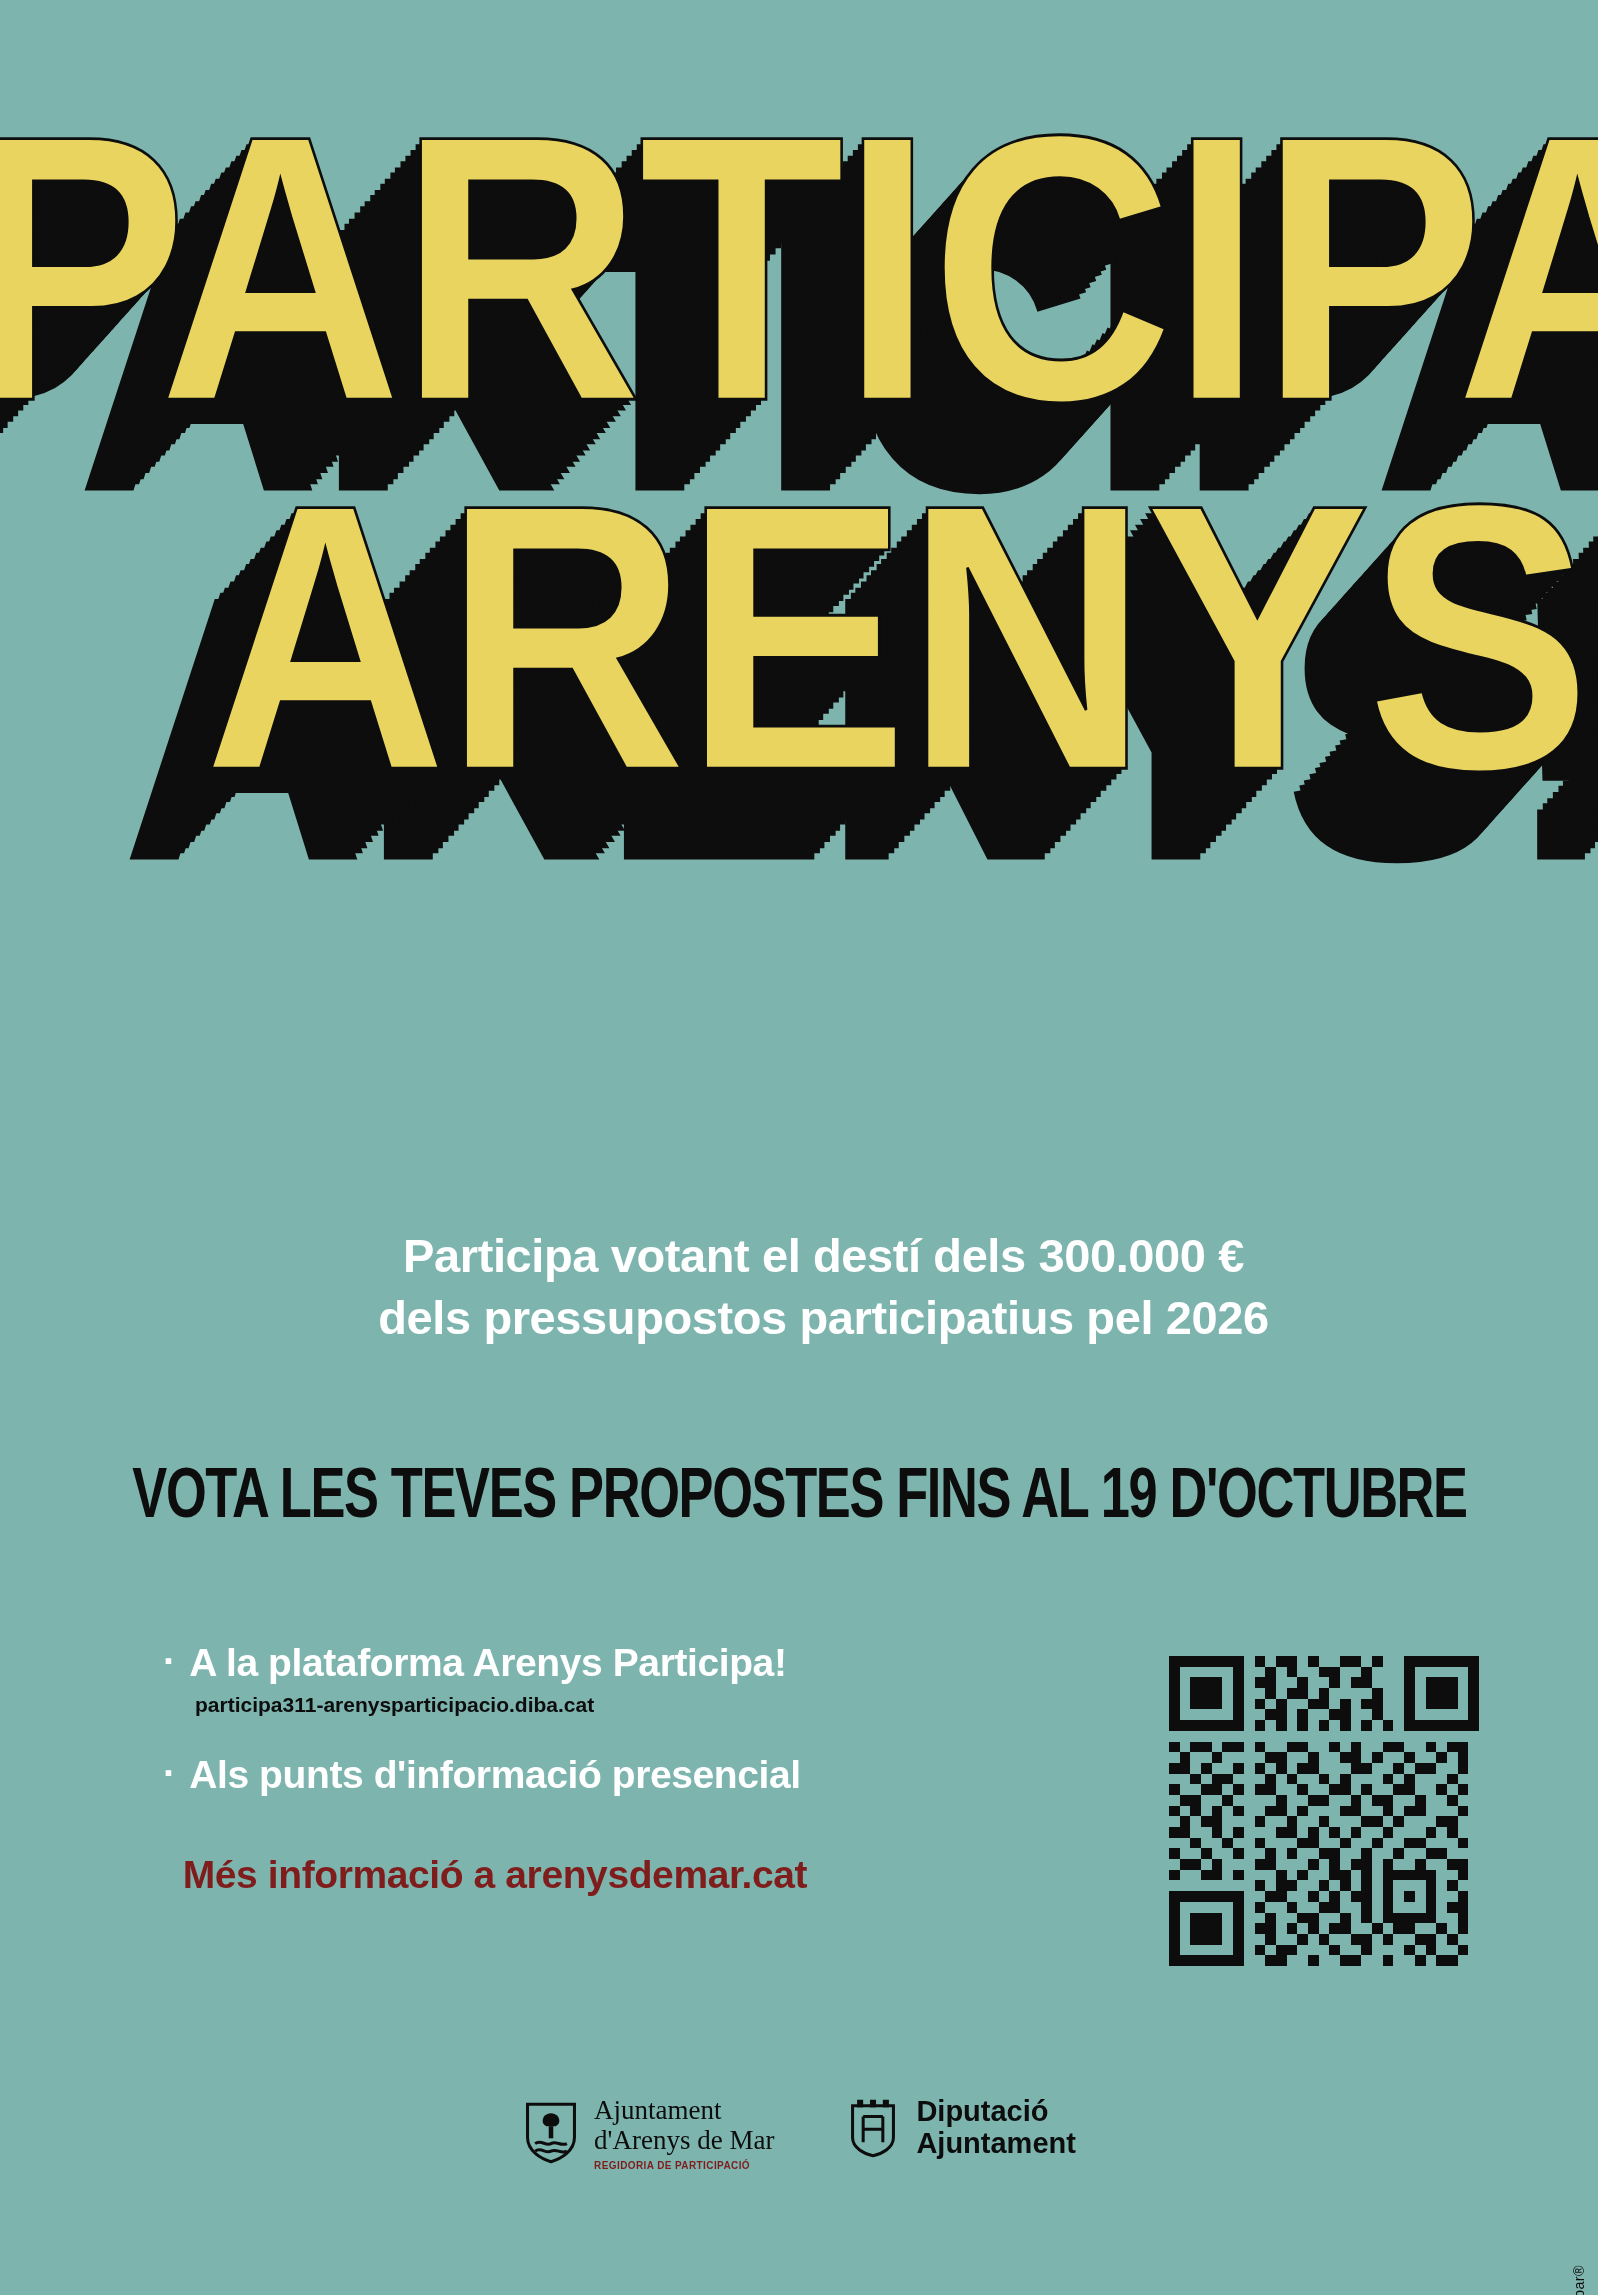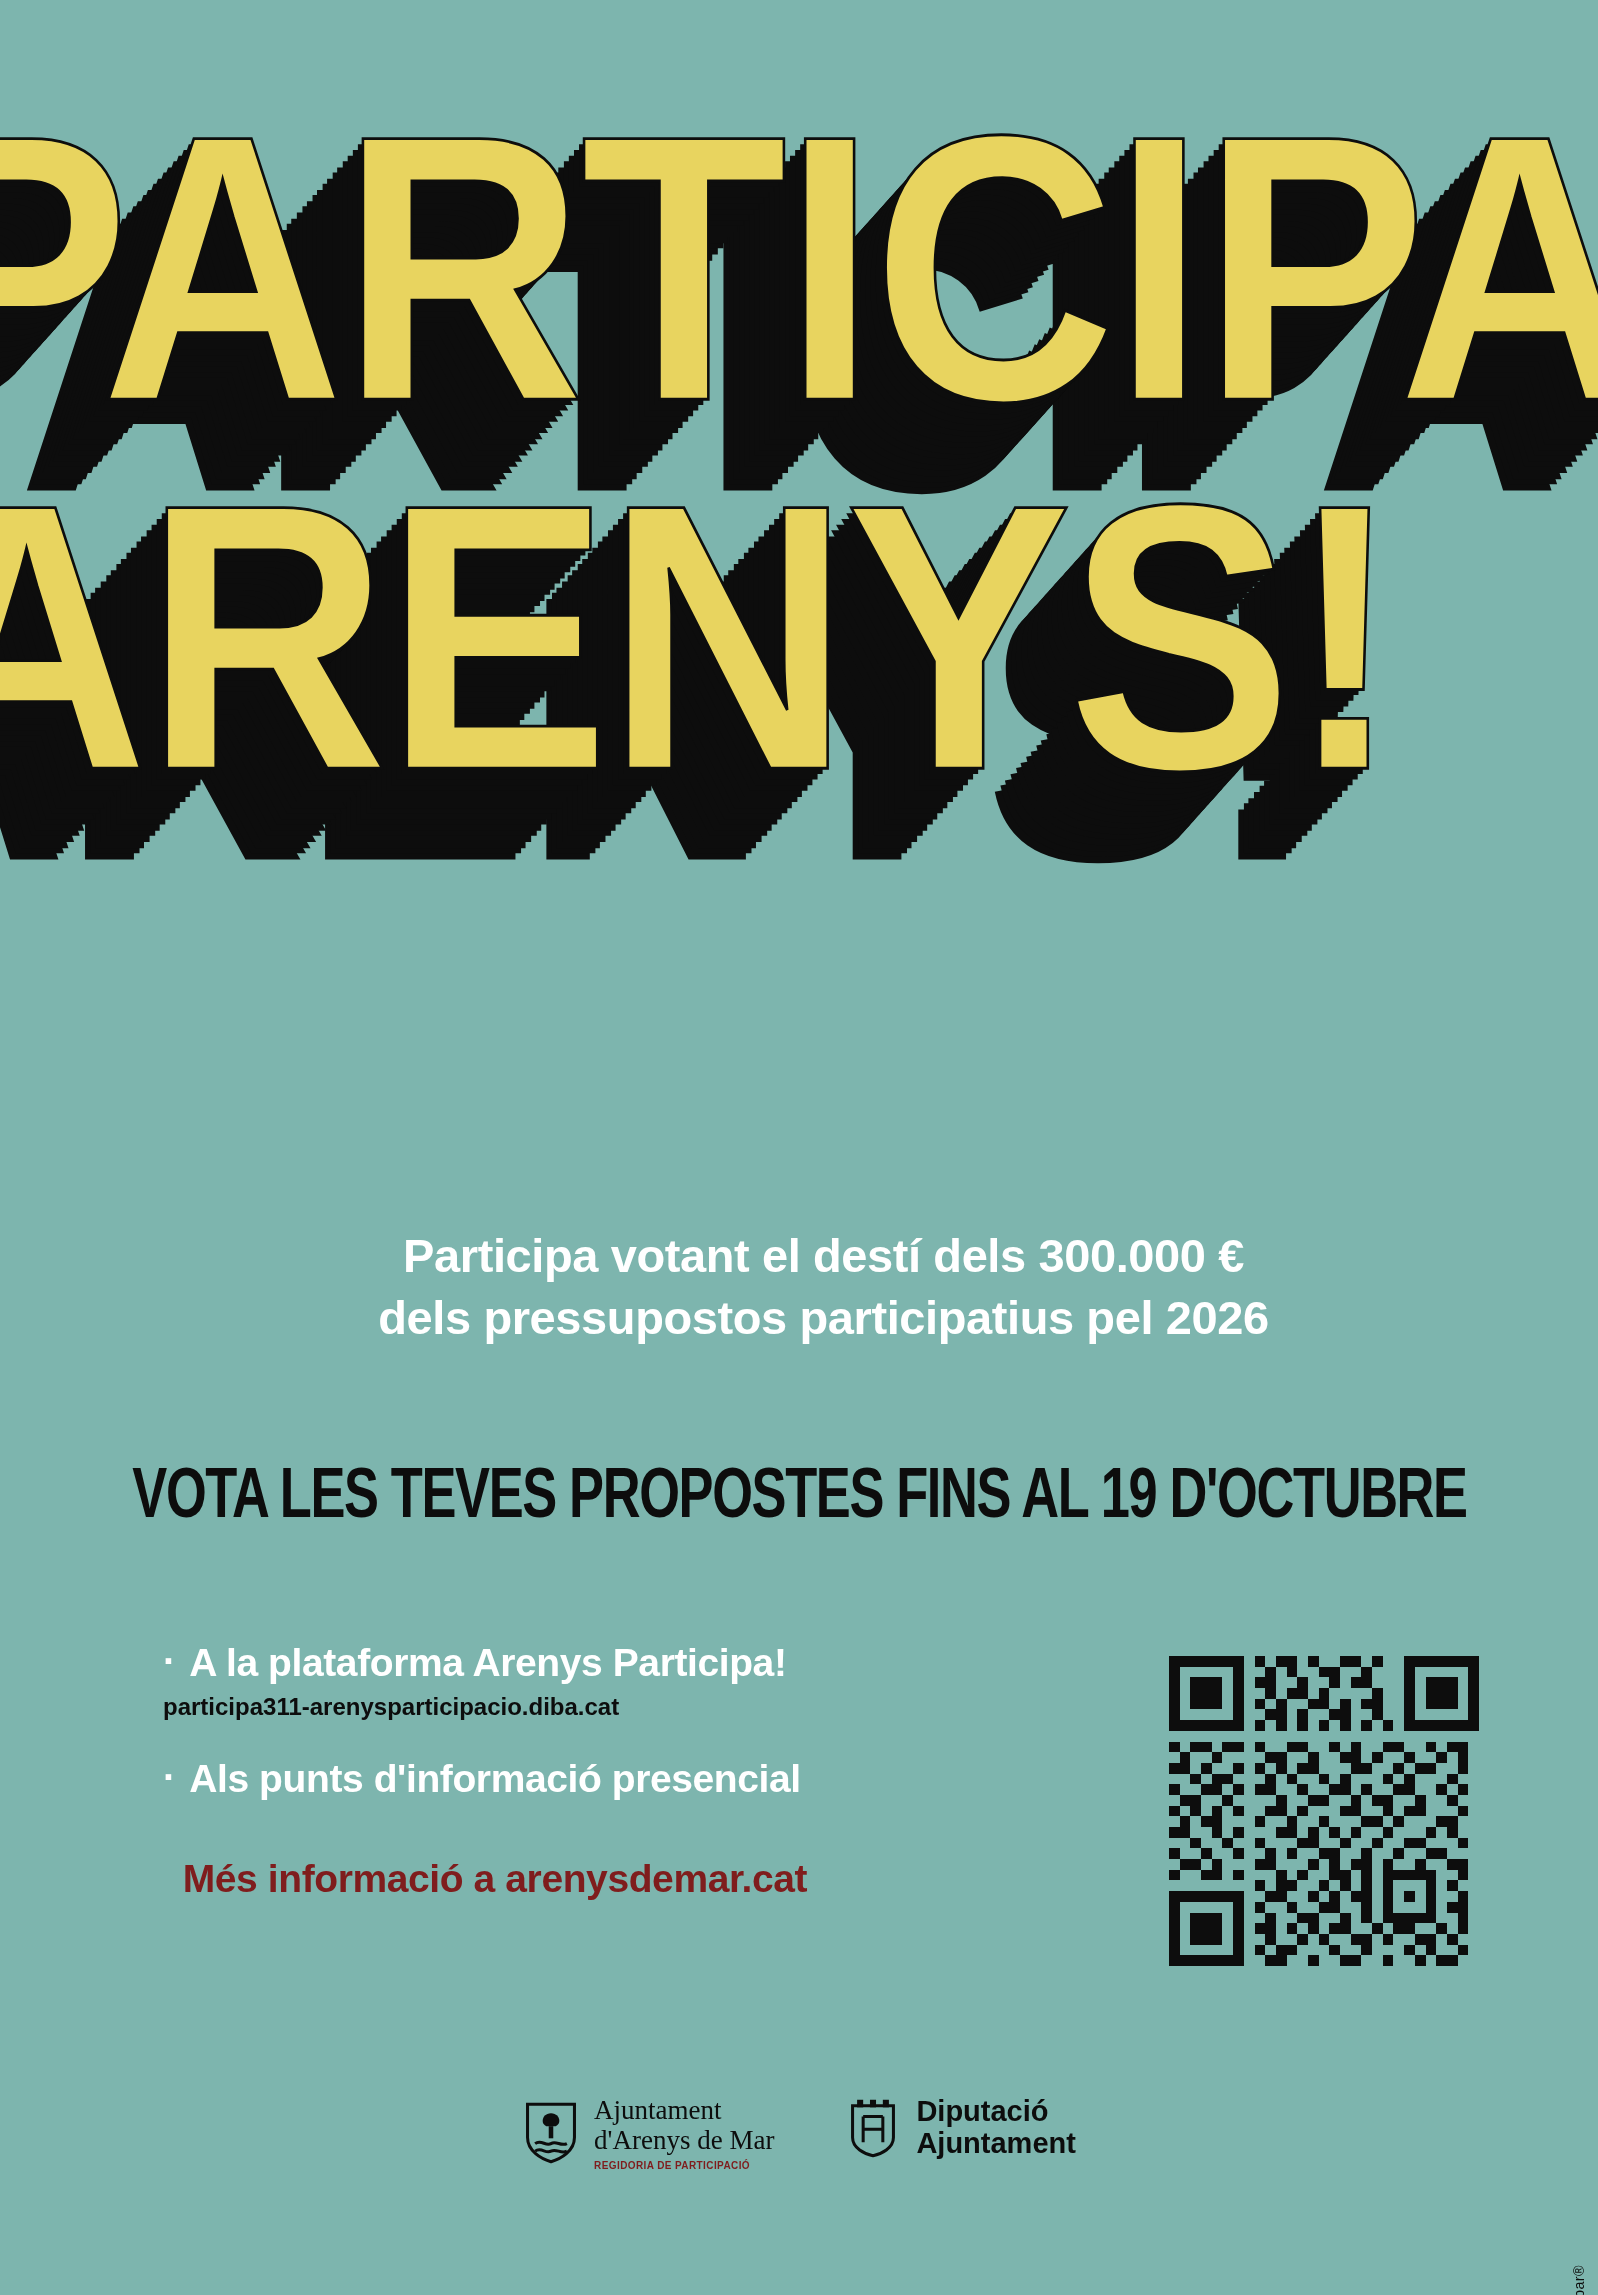--- a/index.html
+++ b/index.html
@@ -20,21 +20,21 @@
     inset: 0;
     background: #7db5ae;
   }
 
   
   .headline {
     position: absolute;
     left: 0;
     right: 0;
     top: 113px;
-    text-align: left;
+    text-align: right;
   }
   .hl-line {
     position: relative;
     font-family: "Liberation Sans", sans-serif;
     font-weight: bold;
     color: #e8d45f;
     line-height: 0.82;
     letter-spacing: -4.5px;
     white-space: nowrap;
     display: block;
@@ -111,23 +111,24 @@
     color: #ffffff;
     font-size: 39px;
     font-weight: bold;
     letter-spacing: -0.4px;
   }
   .bullet .dot {
     margin-right: 13.6px;
     line-height: 1;
   }
   .bullet-sub {
+    margin-left: 32px;
     margin-top: 7.6px;
     color: #0d0d0d;
-    font-size: 24px;
+    font-size: 21px;
     font-weight: bold;
     letter-spacing: 0px;
   }
   .bullet-2 {
     margin-top: 36px;
   }
   .more-info {
     margin-top: 56px;
     margin-left: 19.7px;
     color: #7f1d1d;

